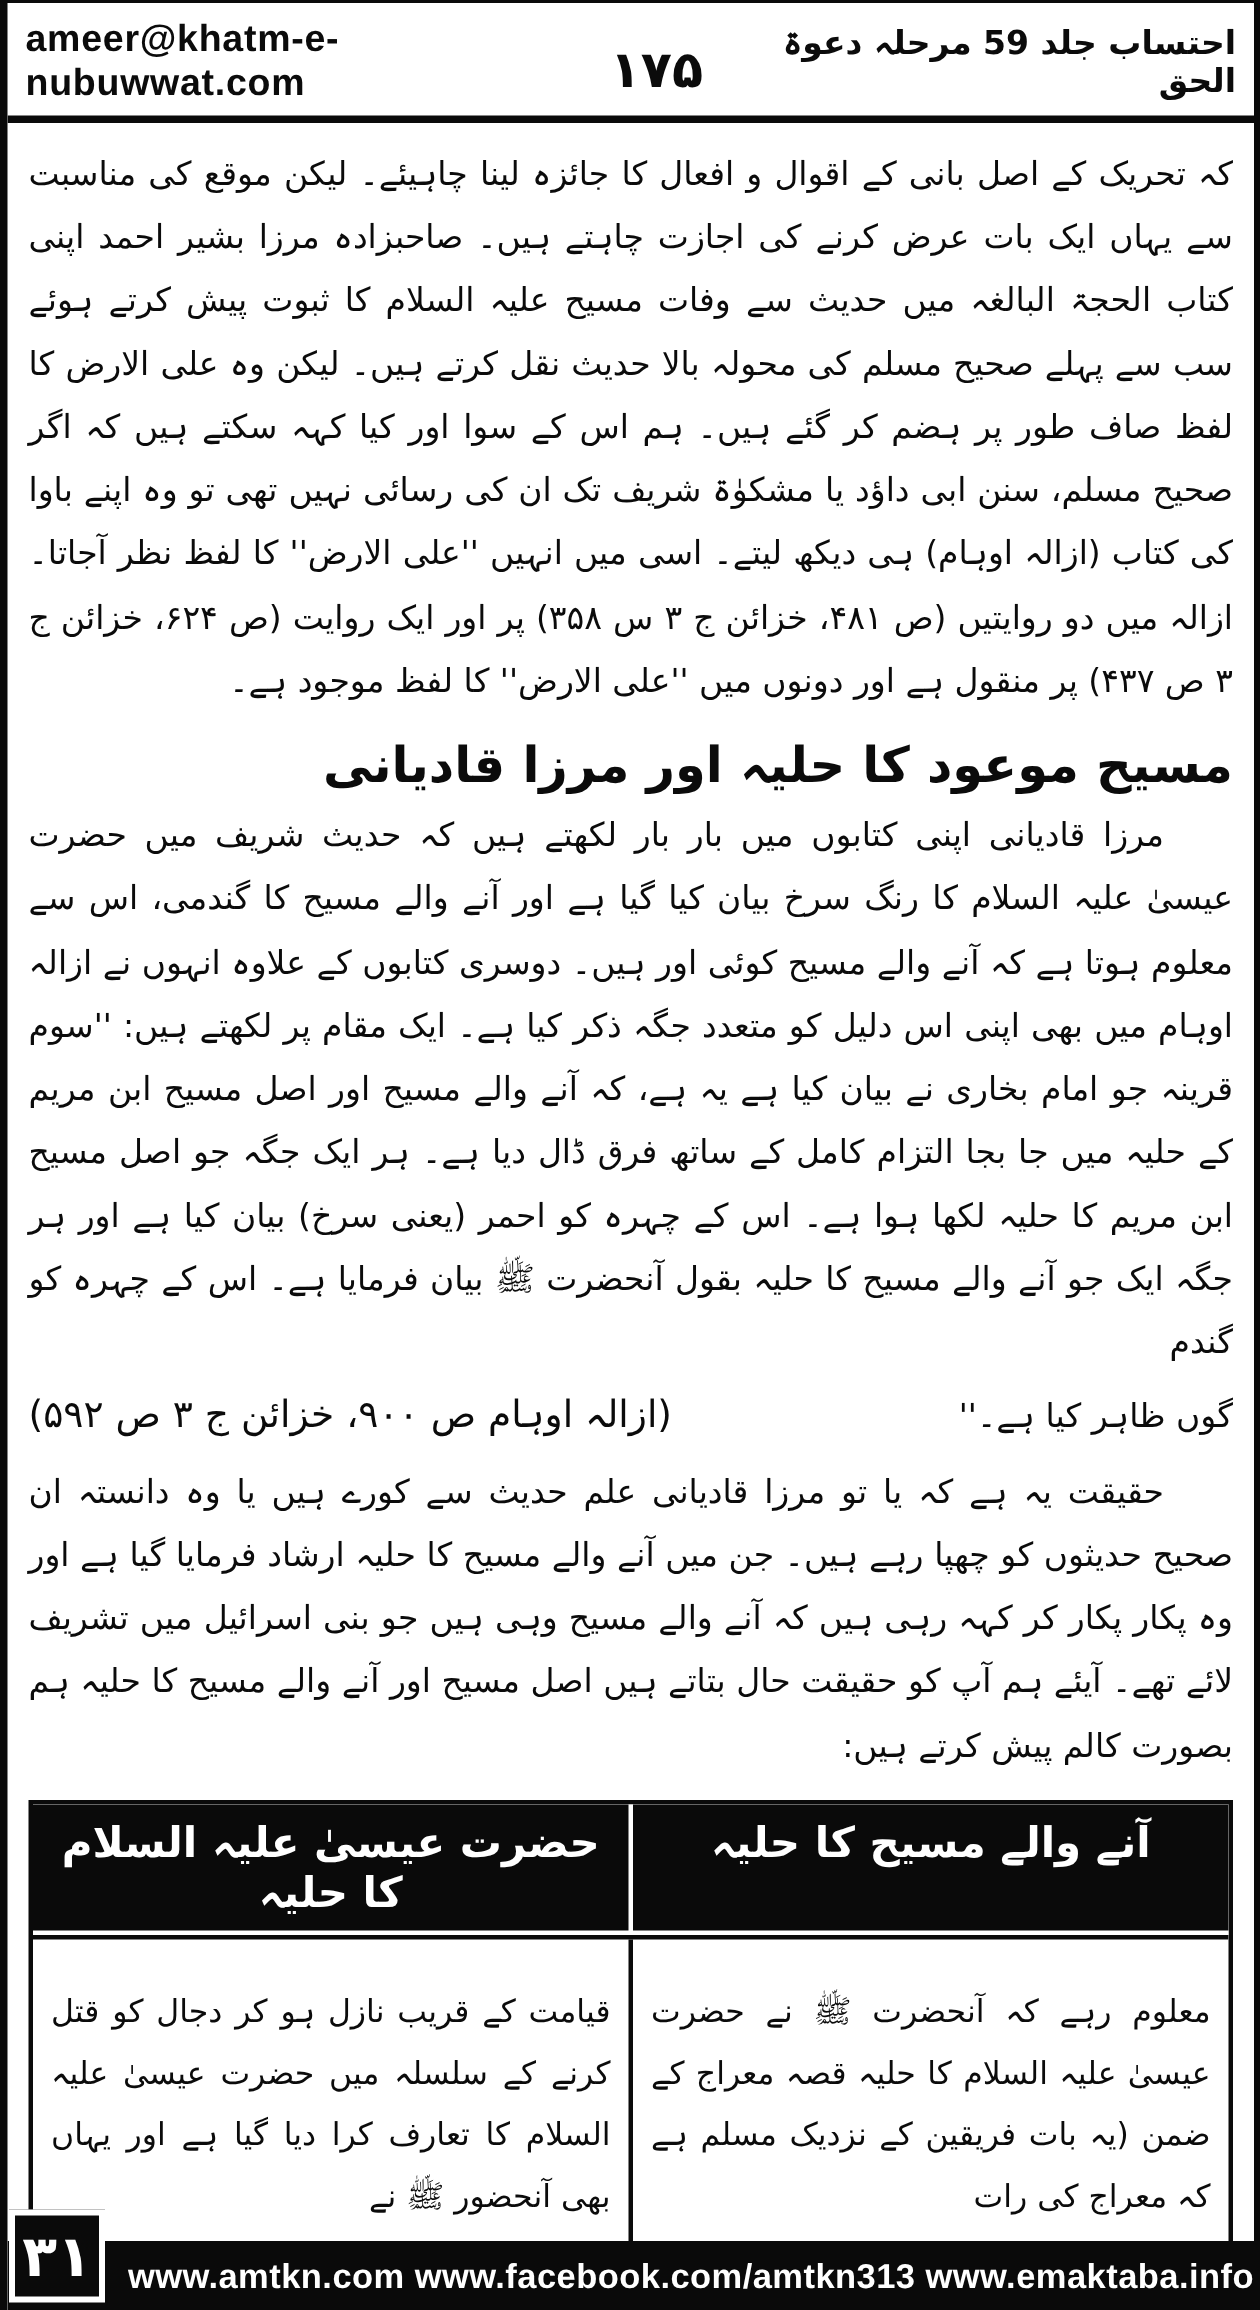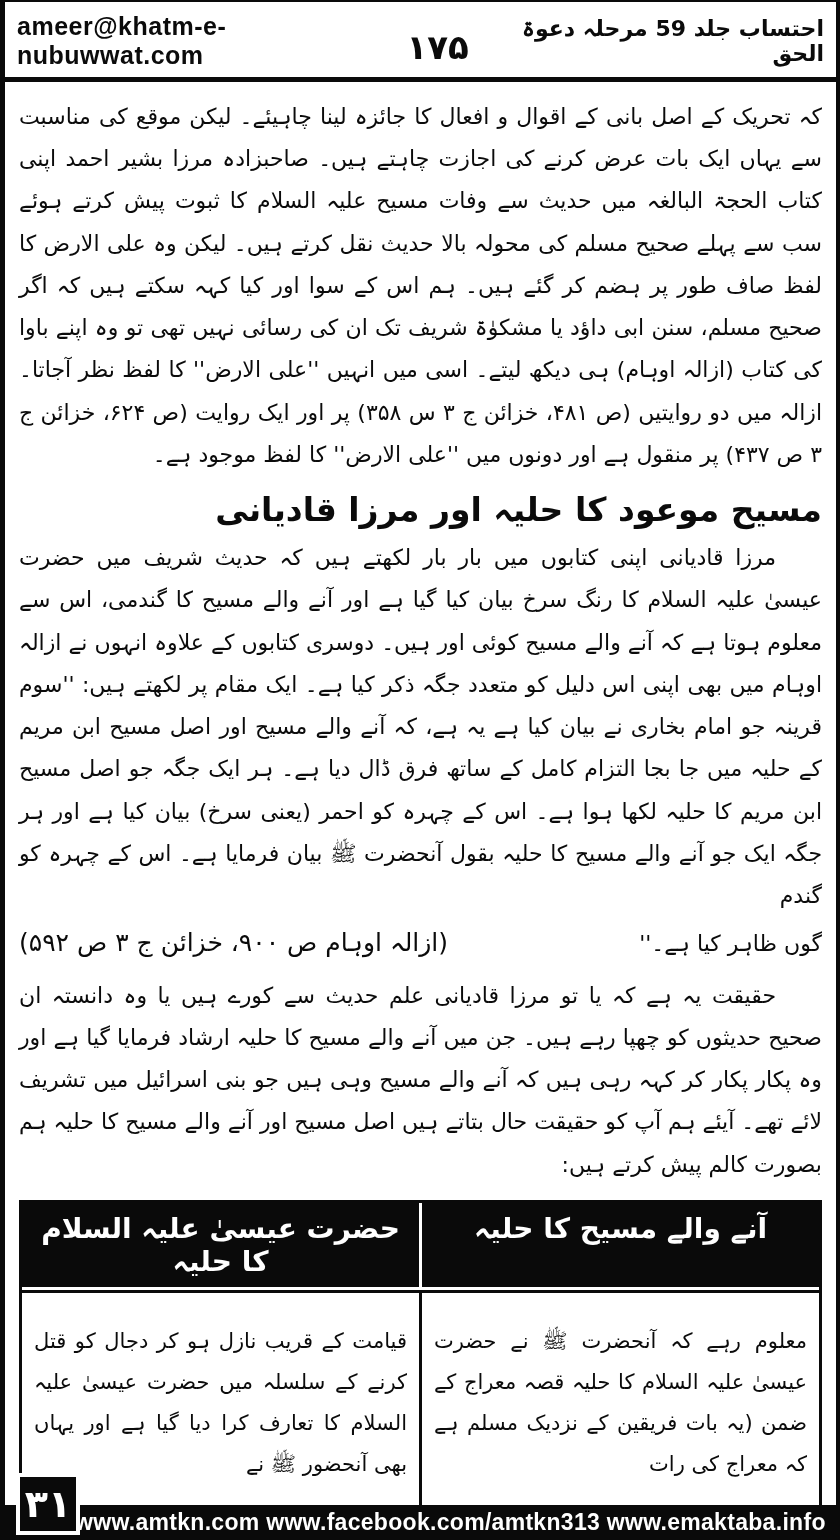--- a/index.html
+++ b/index.html
@@ -54,30 +54,30 @@
   }
   .dtable-body{display:flex;}
   .bcell{
     flex:1;box-sizing:border-box;
     padding:28px 12px;min-height:195px;
     font-size:21px;line-height:1.95;text-align:justify;
   }
   .bcell:first-child{border-left:3px solid #0a0a0a;}
   
   .footer-bar{
-    position:absolute;left:0;right:0;bottom:0;height:35px;
-    background:#0a0a0a;display:flex;align-items:center;justify-content:flex-start;
+    position:absolute;left:0;right:0;bottom:0;height:46px;
+    background:#0a0a0a;display:flex;align-items:center;justify-content:flex-end;
     padding-left:70px;z-index:1;
   }
   .footer-urls{
     color:#ffffff;font-family:"Liberation Sans",sans-serif;
     font-weight:bold;font-size:23px;white-space:nowrap;letter-spacing:.3px;
   }
   .page-badge{
-    position:absolute;left:11px;bottom:5px;
+    position:absolute;left:1px;bottom:5px;
     width:64px;height:62px;box-sizing:border-box;
     background:#0a0a0a;border:4px solid #ffffff;
     color:#ffffff;display:flex;align-items:center;justify-content:center;
     font-size:38px;font-weight:bold;z-index:2;
   }
 </style>
 </head>
 <body>
 
 <div class="page">

